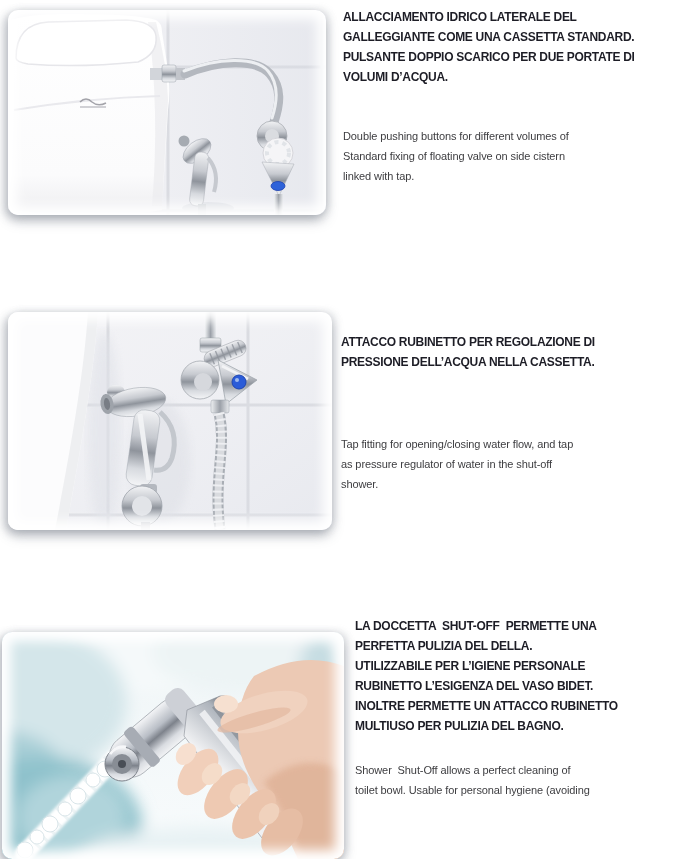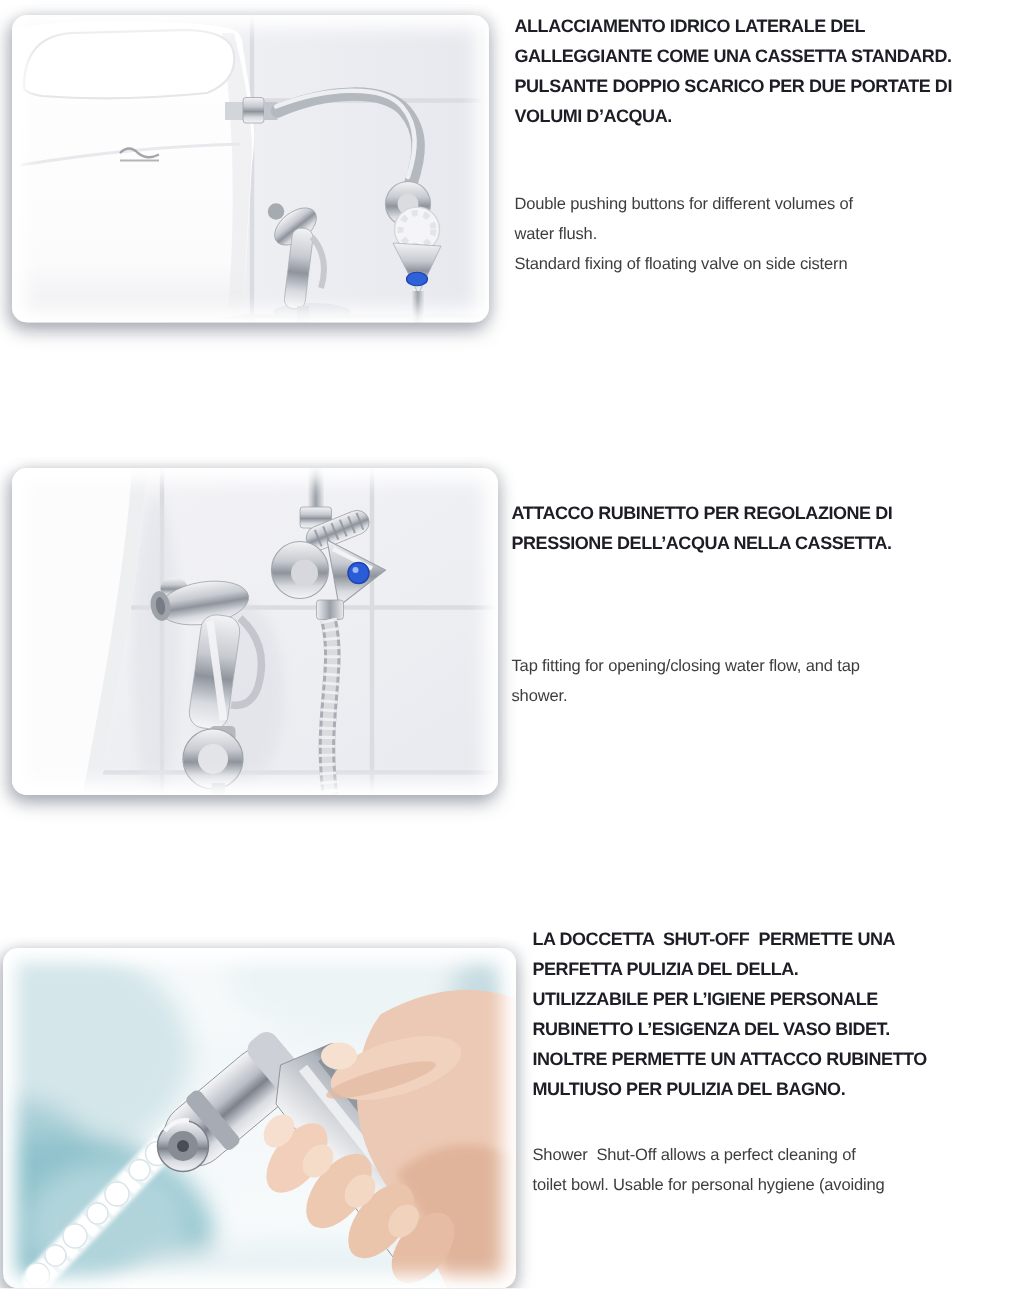--- a/index.html
+++ b/index.html
@@ -108,22 +108,22 @@
       <div class="feather"></div>
     </figure>
     <div class="heading" style="left:343px; top:7px;">
         <div>ALLACCIAMENTO IDRICO LATERALE DEL</div>
         <div>GALLEGGIANTE COME UNA CASSETTA STANDARD.</div>
         <div>PULSANTE DOPPIO SCARICO PER DUE PORTATE DI</div>
         <div>VOLUMI D’ACQUA.</div>
       </div>
     <div class="bodytext" style="left:343px; top:126px;">
         <div>Double pushing buttons for different volumes of</div>
-        <div>water flush.</div>
         <div>Standard fixing of floating valve on side cistern</div>
+        <div>linked with tap.</div>
       </div>
   </section>
 
   <section>
     <figure class="photo" style="left:8px; top:312px; width:324px; height:218px; margin:0;" aria-label="Chrome hand shower resting in a wall holder beside an angle tap with blue indicator and a corrugated flexible hose on a tiled wall">
       <svg width="324" height="218" viewBox="0 0 324 218">
         <defs>
           <linearGradient id="chrA2" x1="0" y1="0" x2="0" y2="1">
             <stop offset="0" stop-color="#f2f3f5"></stop>
               <stop offset="0.35" stop-color="#c7cad0"></stop>
@@ -204,20 +204,21 @@
         </g>
       </svg>
       <div class="feather"></div>
     </figure>
     <div class="heading" style="left:341px; top:332px;">
         <div>ATTACCO RUBINETTO PER REGOLAZIONE DI</div>
         <div>PRESSIONE DELL’ACQUA NELLA CASSETTA.</div>
       </div>
     <div class="bodytext" style="left:341px; top:434px;">
         <div>Tap fitting for opening/closing water flow, and tap</div>
+        <div>as pressure regulator of water in the shut-off</div>
         <div>shower.</div>
       </div>
   </section>
 
   <section>
     <figure class="photo" style="left:2px; top:632px; width:342px; height:227px; margin:0;" aria-label="Hand holding a chrome shut-off shower head spraying a jet of water against a blurred teal bathroom background">
       <svg width="342" height="227" viewBox="0 0 342 227">
         <defs>
           <linearGradient id="bg3" x1="0" y1="0" x2="0" y2="1">
             <stop offset="0" stop-color="#eff5f7"></stop>

